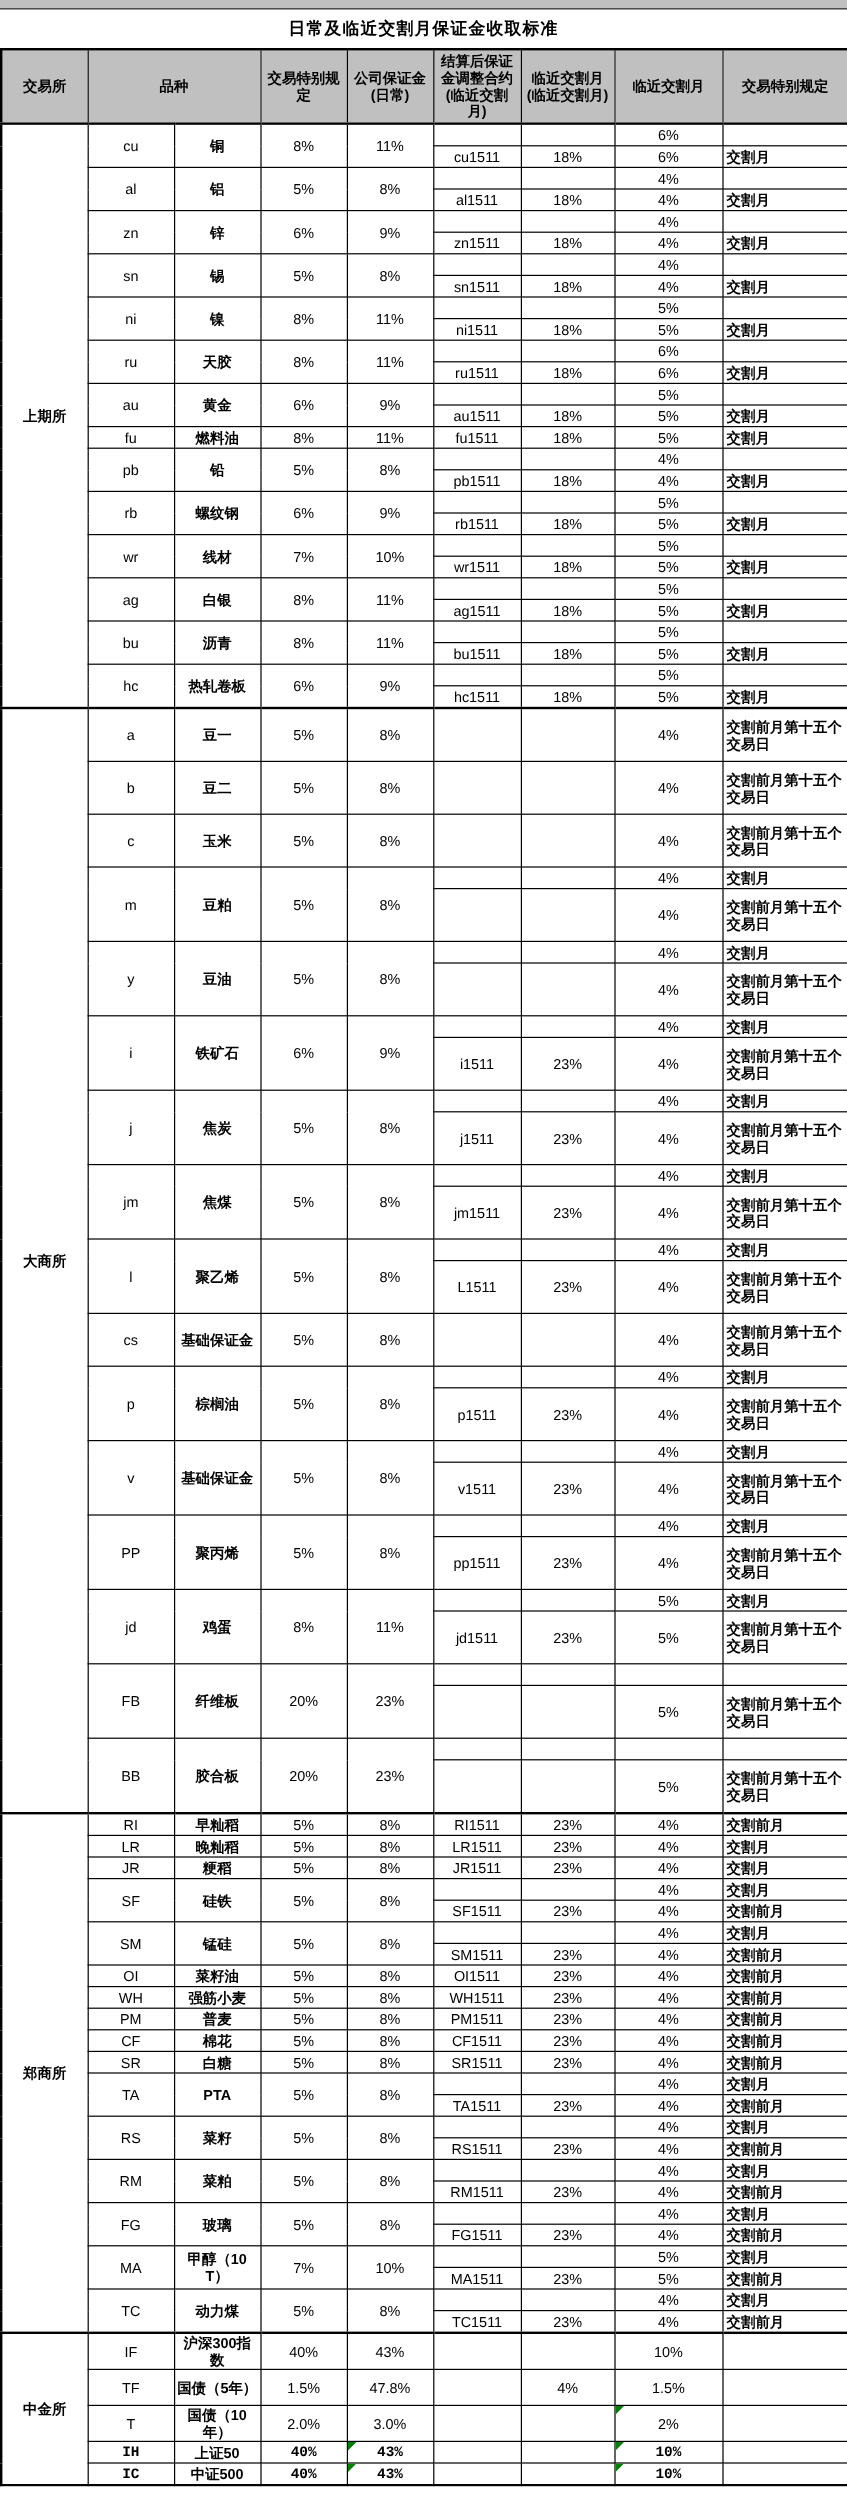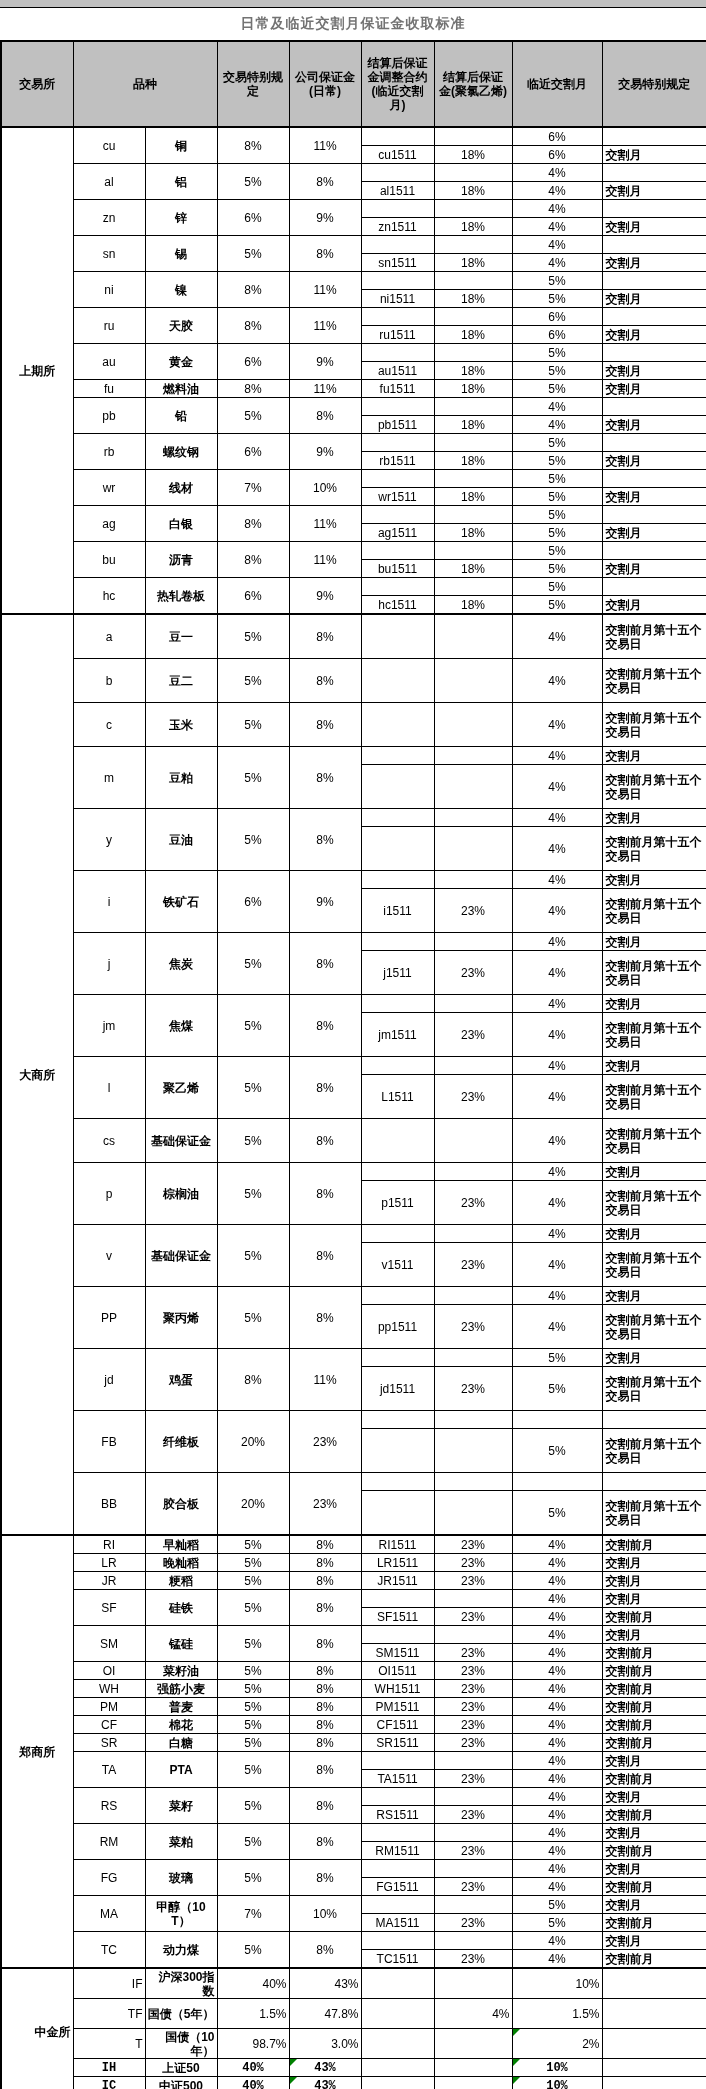--- a/index.html
+++ b/index.html
@@ -4,38 +4,38 @@
 <style>
   html,body{margin:0;padding:0;background:#ffffff;}
   body{width:706px;font-family:"Liberation Sans",sans-serif;-webkit-font-smoothing:antialiased;}
   .strip{height:7px;background:#c0c0c0;border-bottom:1px solid #000;}
   .titlebar{height:32px;display:flex;align-items:center;justify-content:center;background:#fff;}
   .titlebar span{font-size:14px;font-weight:bold;letter-spacing:1px;}
   table{border-collapse:collapse;width:706px;table-layout:fixed;border:2px solid #000;}
   td,th{border:1px solid #000;font-size:12px;line-height:14px;padding:0 2px;
         text-align:center;vertical-align:middle;color:#000;height:17px;overflow:hidden;
         word-break:break-all;}
-  th.hd{background:#c0c0c0;height:60px;font-weight:bold;padding:12px 3px;}
+  th.hd{background:#c0c0c0;height:60px;font-weight:bold;padding:0 3px;}
   .exch,.name{font-weight:bold;}
   .rule{text-align:left;font-weight:bold;padding-left:3px;}
   tr.tall td{height:43px;}
-  tr.mid td{height:29px;text-align:right;}
+  tr.mid td{height:29px;}
   tr.sec td{border-top:2px solid #000;}
   .mono{font-family:"Liberation Mono","DejaVu Sans Mono",monospace;font-weight:bold;}
   .flag{position:relative;}
   .flag::before{content:"";position:absolute;left:0;top:0;width:0;height:0;
         border-top:7px solid #008000;border-right:7px solid transparent;}
 </style>
 </head>
 <body>
 
 <div class="strip"></div>
 
 <div class="titlebar">
-  <span style="color: #737373;">日常及临近交割月保证金收取标准</span>
+  <span style="color: #000000;">日常及临近交割月保证金收取标准</span>
 </div>
 
 <table>
   <colgroup>
     <col style="width:72px">
       <col style="width:72px">
       <col style="width:72px">
     <col style="width:72px">
       <col style="width:72px">
       <col style="width:73px">
@@ -43,21 +43,21 @@
       <col style="width:90px">
       <col style="width:105px">
   </colgroup>
   <thead>
     <tr>
       <th class="hd">交易所</th>
       <th class="hd" colspan="2">品种</th>
       <th class="hd">交易特别规定</th>
       <th class="hd">公司保证金(日常)</th>
       <th class="hd">结算后保证金调整合约(临近交割月)</th>
-      <th class="hd">结算后保证金(聚氯乙烯)</th>
+      <th class="hd">临近交割月(临近交割月)</th>
       <th class="hd">临近交割月</th>
       <th class="hd">交易特别规定</th>
     </tr>
   </thead>
   <tbody>
       <tr class="sec">
         <td rowspan="27" class="exch">上期所</td>
         <td rowspan="2" class="code">cu</td>
         <td rowspan="2" class="name">铜</td>
         <td rowspan="2">8%</td>
@@ -734,21 +734,21 @@
         <td>1.5%</td>
         <td>47.8%</td>
         <td></td>
         <td>4%</td>
         <td>1.5%</td>
         <td class="rule"></td>
       </tr>
       <tr class="mid">
         <td class="code">T</td>
         <td class="name">国债（10年）</td>
-        <td>98.7%</td>
+        <td>2.0%</td>
         <td>3.0%</td>
         <td></td>
         <td></td>
         <td class="flag">2%</td>
         <td class="rule"></td>
       </tr>
       <tr>
         <td class="code mono">IH</td>
         <td class="name">上证50</td>
         <td class="mono">40%</td>

